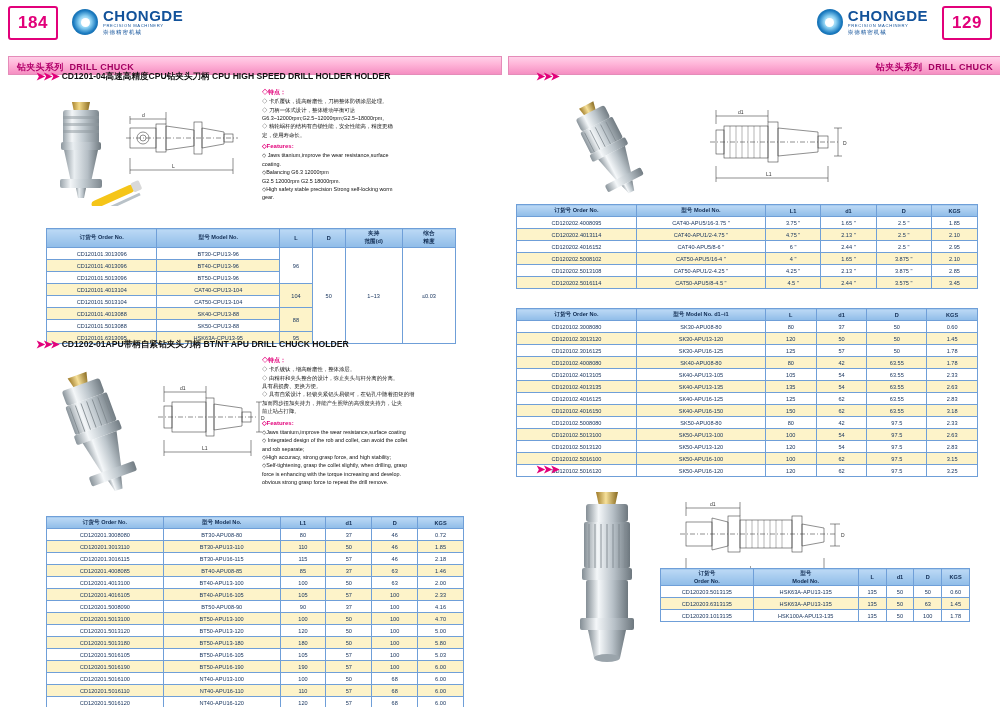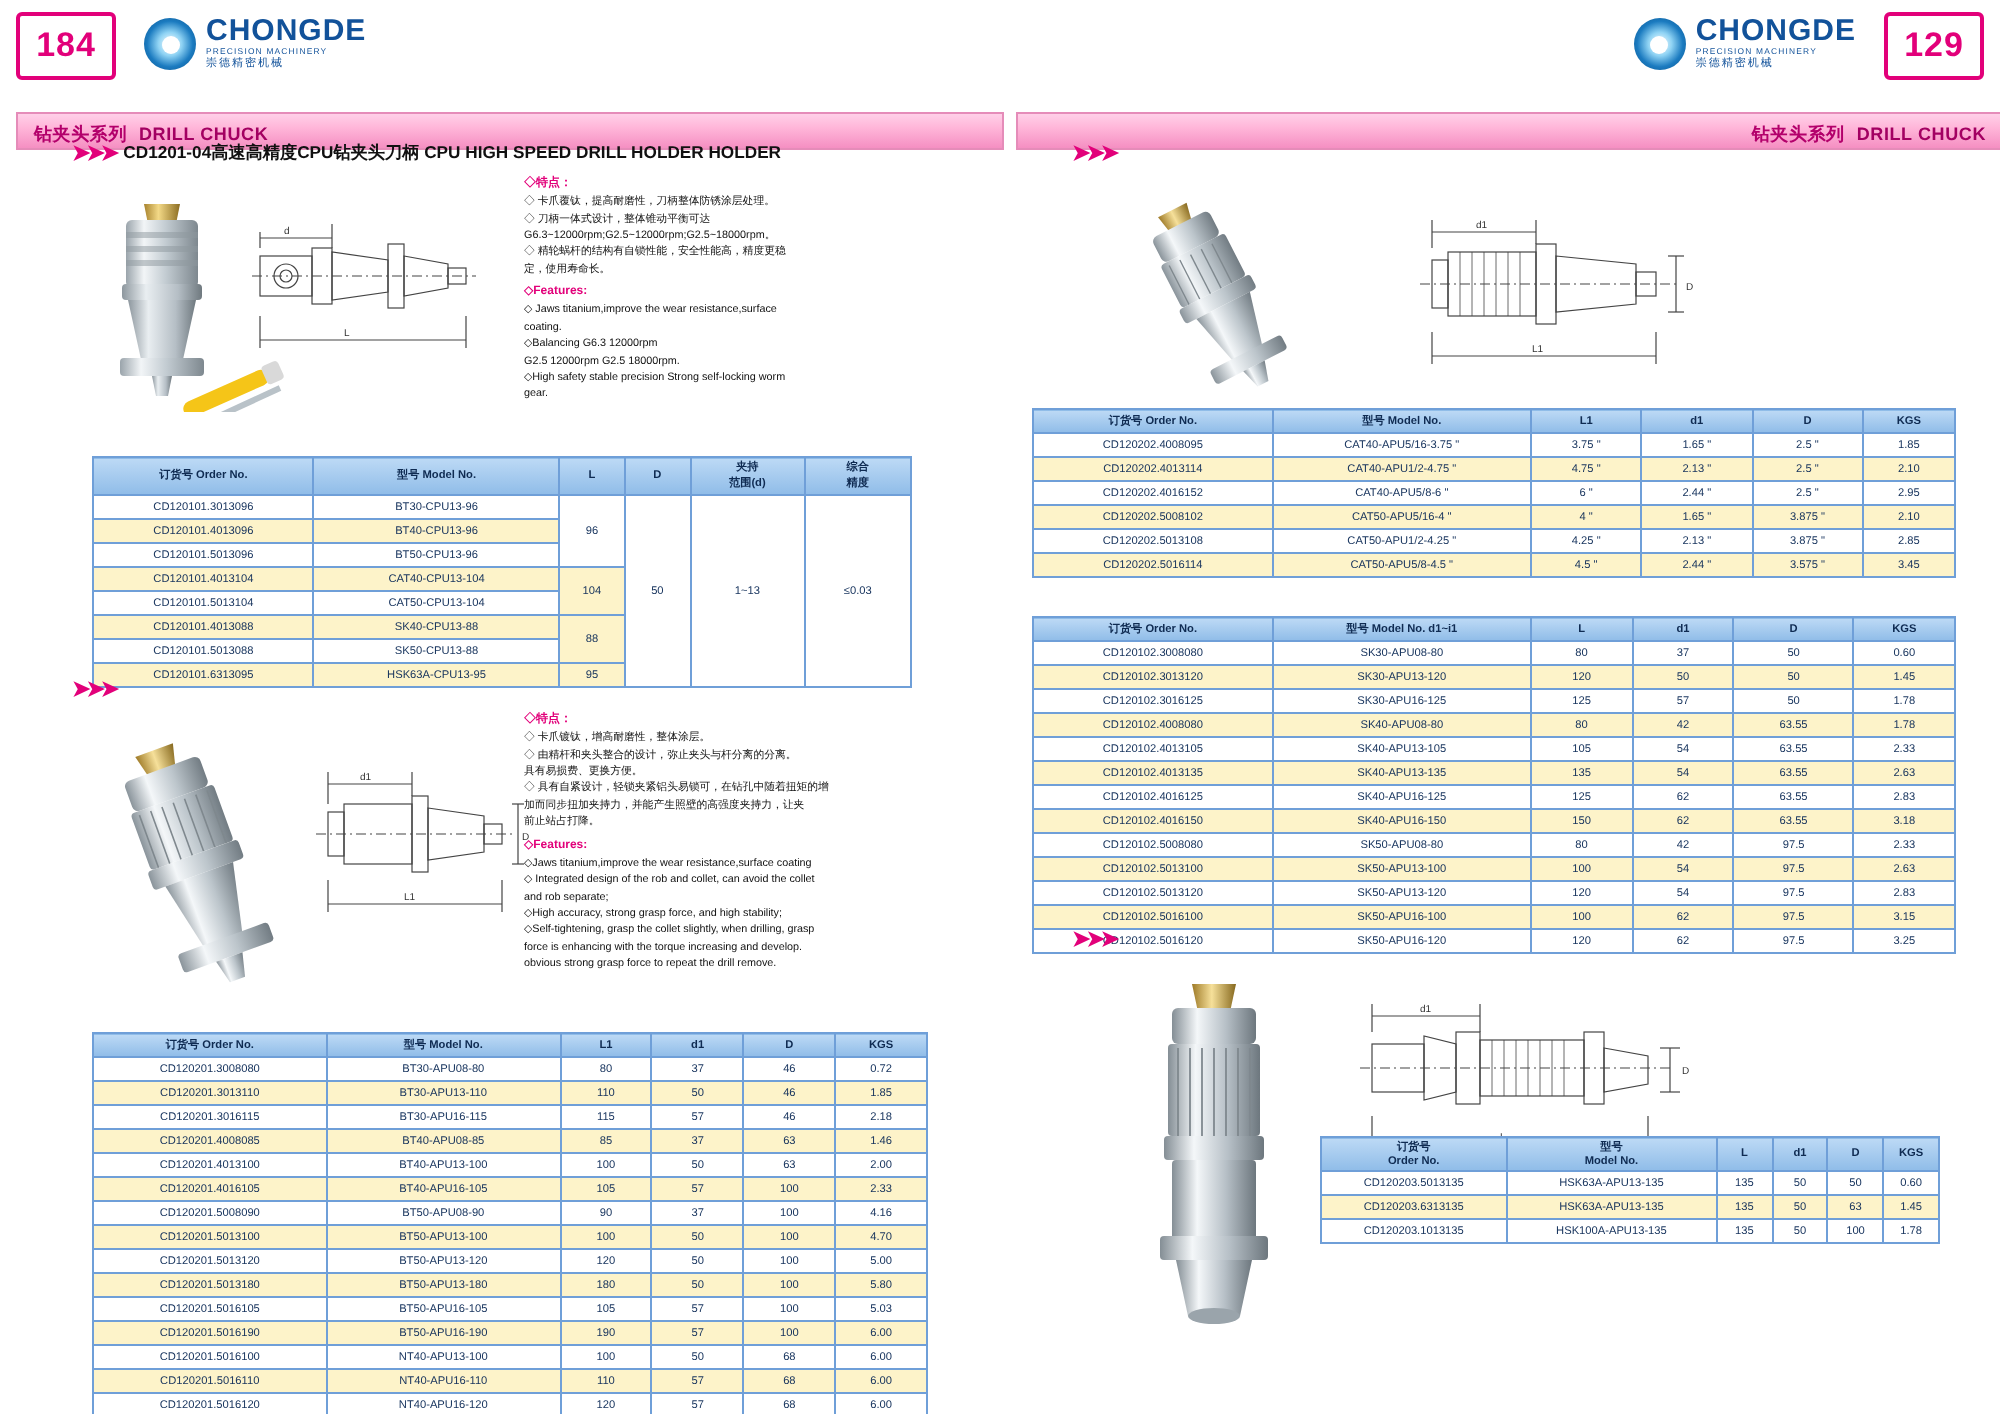--- a/index.html
+++ b/index.html
@@ -257,20 +257,21 @@
         <tr class="alt">
           <td>CD120101.6313095</td>
           <td>HSK63A-CPU13-95</td>
           <td rowspan="1" class="white">95</td>
         </tr>
       </tbody>
     </table>
 
   <div class="sec" style="left:36px;top:338px;">
     <span class="chev">➤➤➤</span>
+    <span class="stxt"><span>CD1202-01</span><span>APU带柄自紧钻夹头刀柄</span> <span>BT/NT APU DRILL CHUCK HOLDER</span></span>
   </div>
 
   <div class="imgbox" style="left:34px;top:354px;width:170px;height:150px;">
     <svg width="170" height="150" viewBox="0 0 170 150">
       <defs>
         <linearGradient id="steel3" x1="0" y1="0" x2="1" y2="0">
           <stop offset="0" stop-color="#8a949b"></stop>
             <stop offset="0.28" stop-color="#f4f7f9"></stop>
           <stop offset="0.62" stop-color="#bcc5cb"></stop>
             <stop offset="1" stop-color="#727c83"></stop>

